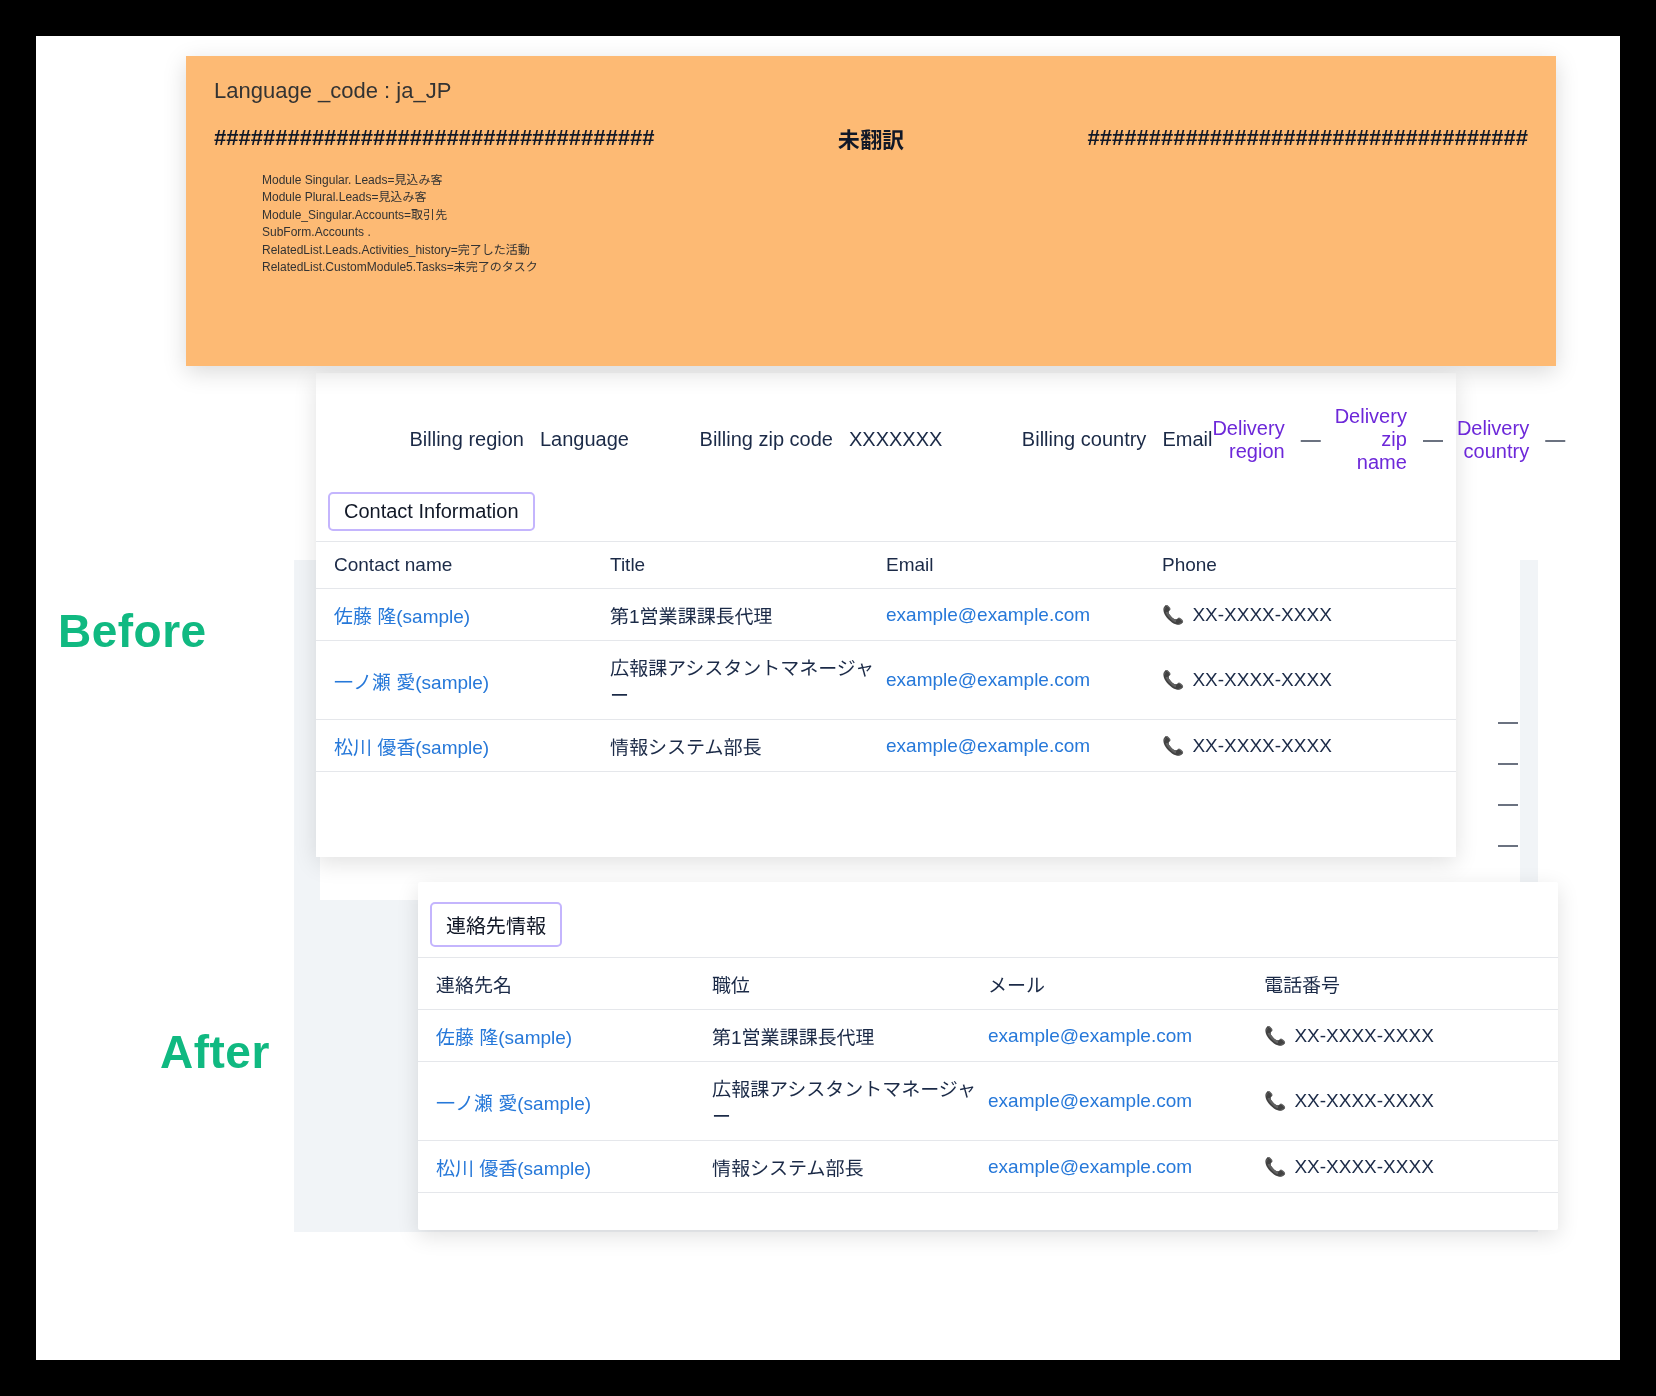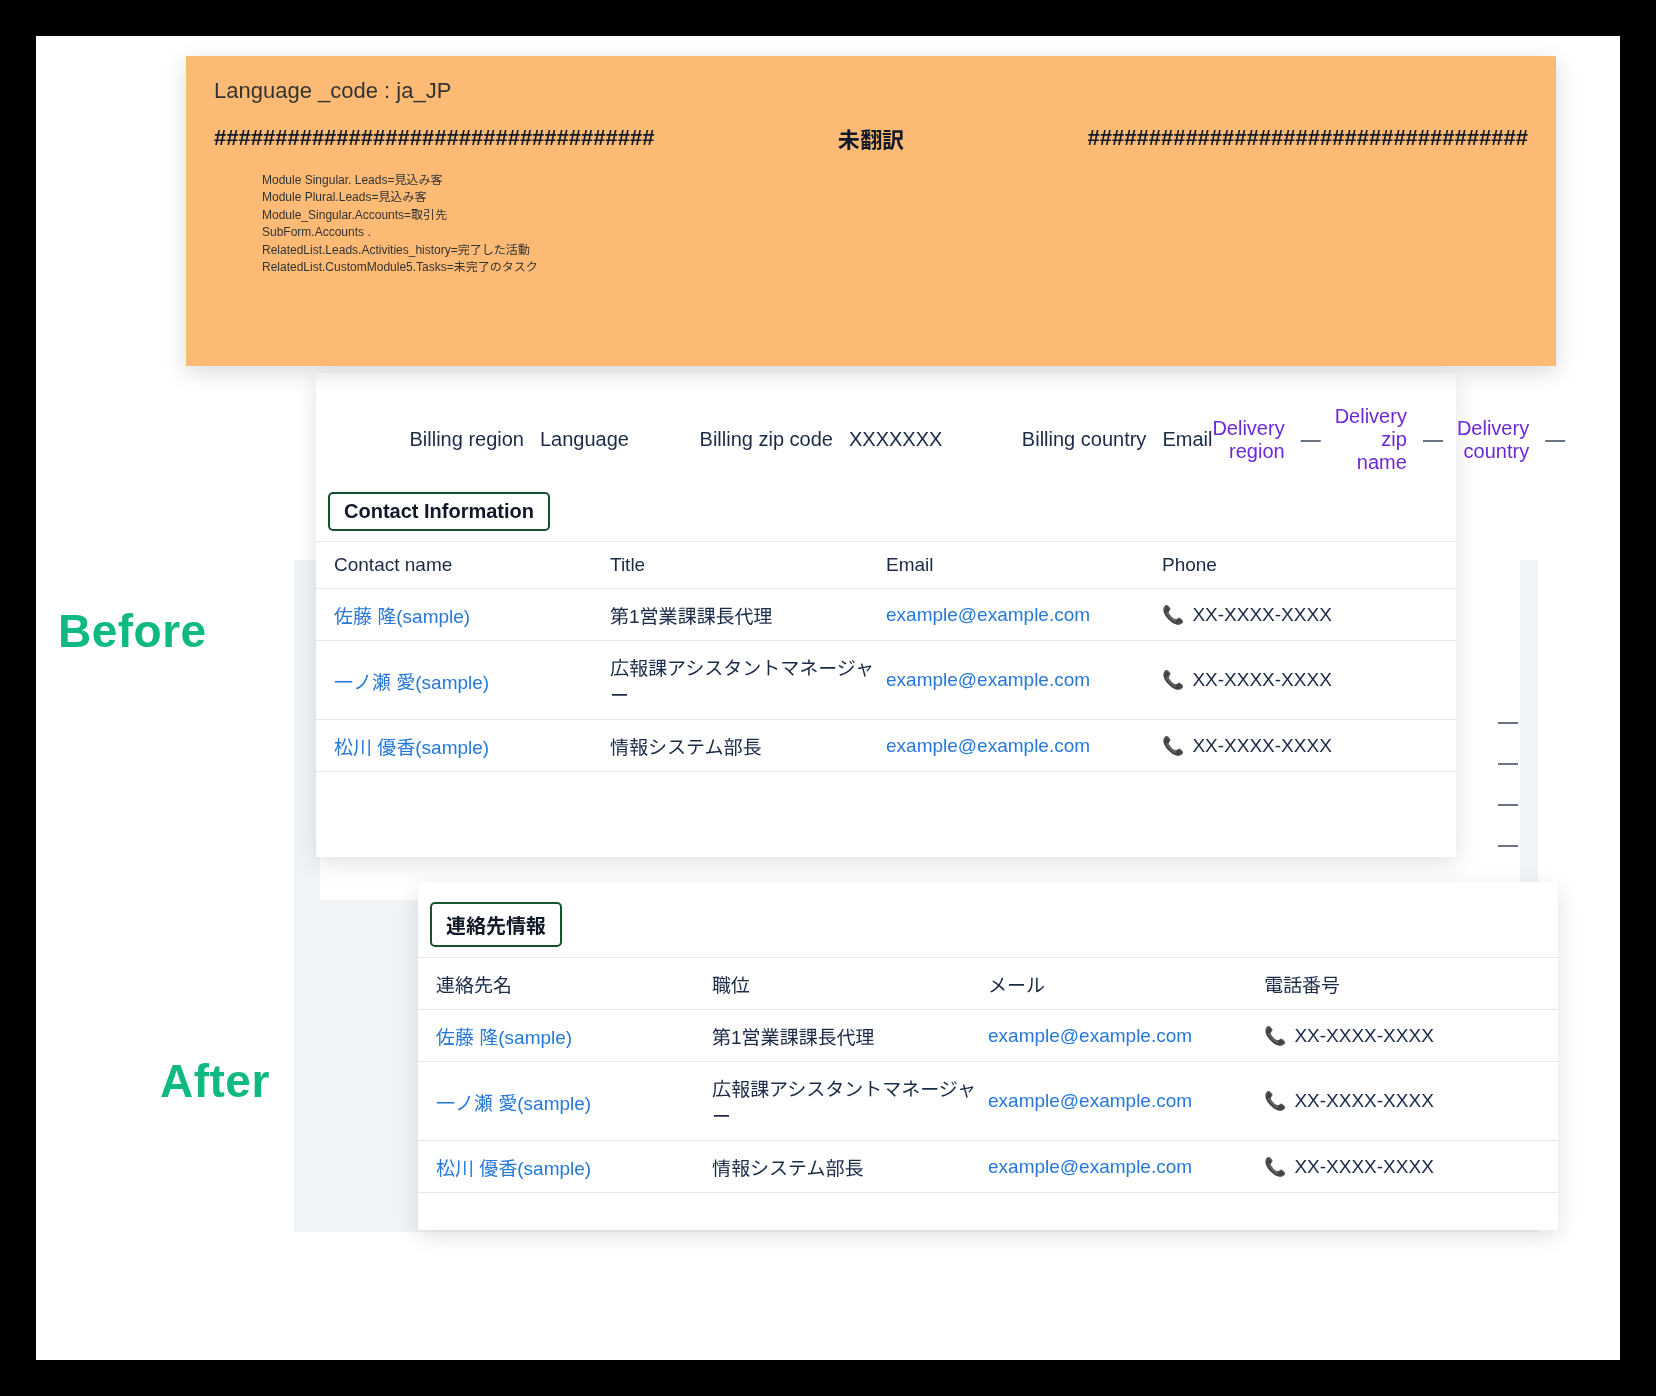--- a/index.html
+++ b/index.html
@@ -76,25 +76,25 @@
   .field-col { display: flex; flex-direction: row; gap: 14px; margin-top: 22px; }
   .field-row { display: flex; align-items: center; gap: 16px; font-size: 20px; }
   .field-label { color: #1b2a47; font-weight: 500; width: 190px; text-align: right; }
   .field-value { color: #1b2a47; }
   .field-label-right { color: #6d28d9; font-weight: 500; text-align: right; }
   .dash { color: #6b7280; font-weight: 600; }
   .right-col .field-row { justify-content: flex-end; }
 
   .section-head-box {
     display: inline-block;
-    border: 2px solid #14532d;
+    border: 2px solid #c4b5fd;
     border-radius: 5px;
     padding: 6px 14px;
     font-size: 20px;
-    font-weight: 700;
+    font-weight: 400;
     color: #111827;
     margin: 18px 0 10px 12px;
   }
 
   .table {
     width: 100%;
     font-size: 19px;
     color: #1b2a47;
   }
   .table .thead, .table .trow {
@@ -131,21 +131,21 @@
 </style>
 </head>
 <body>
 
 <div class="stage">
 
   <div class="white-canvas" style="left:36px; top:36px; width:1584px; height:1324px;">
   </div>
 
   <div class="label-before" style="left:58px; top:604px;">Before</div>
-  <div class="label-after" style="left:160px; top:1054px;">After</div>
+  <div class="label-after" style="left:160px; top:1025px;">After</div>
 
   <div class="before-shadow" style="left:294px; top:560px; width:1244px; height:672px; background:#f1f4f7;"></div>
   <div class="white-canvas" style="left:320px; top:560px; width:1200px; height:340px;"></div>
 
   <div class="extra-dashes" style="left:1498px; top:710px; right:auto;">
     <span>—</span>
     <span>—</span>
     <span>—</span>
     <span>—</span>
     <span>—</span>

